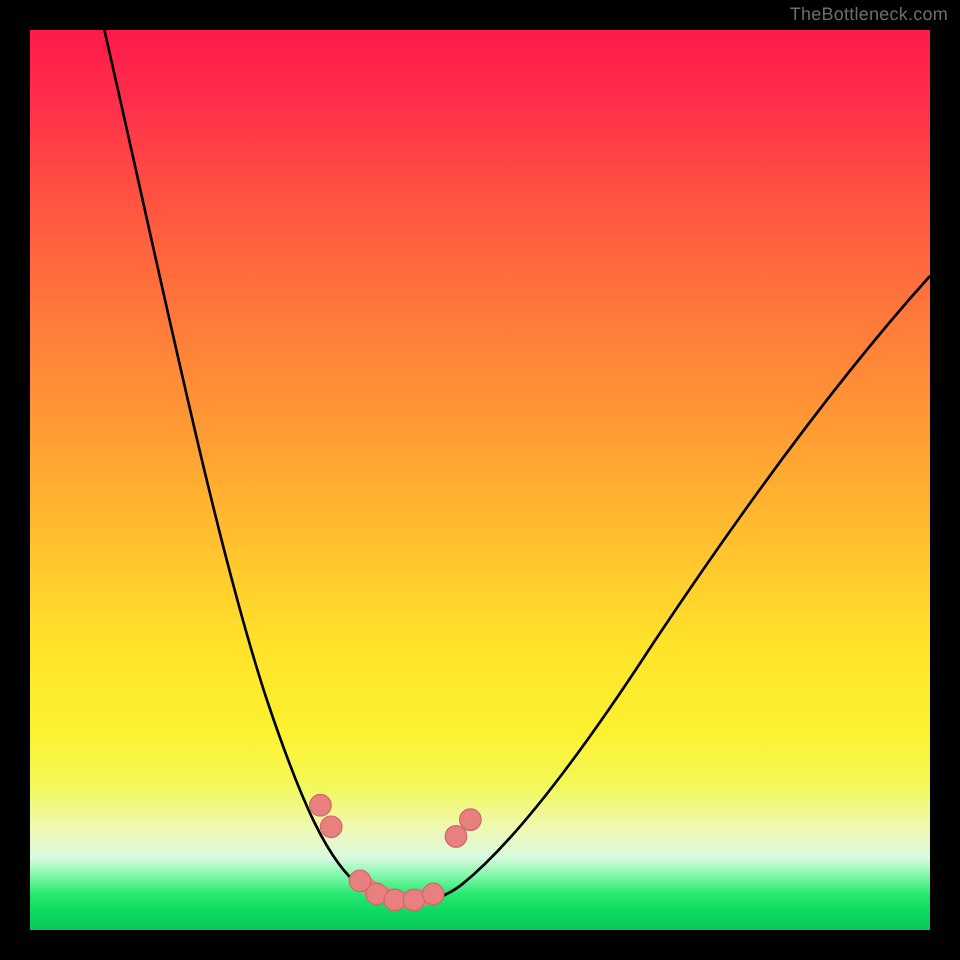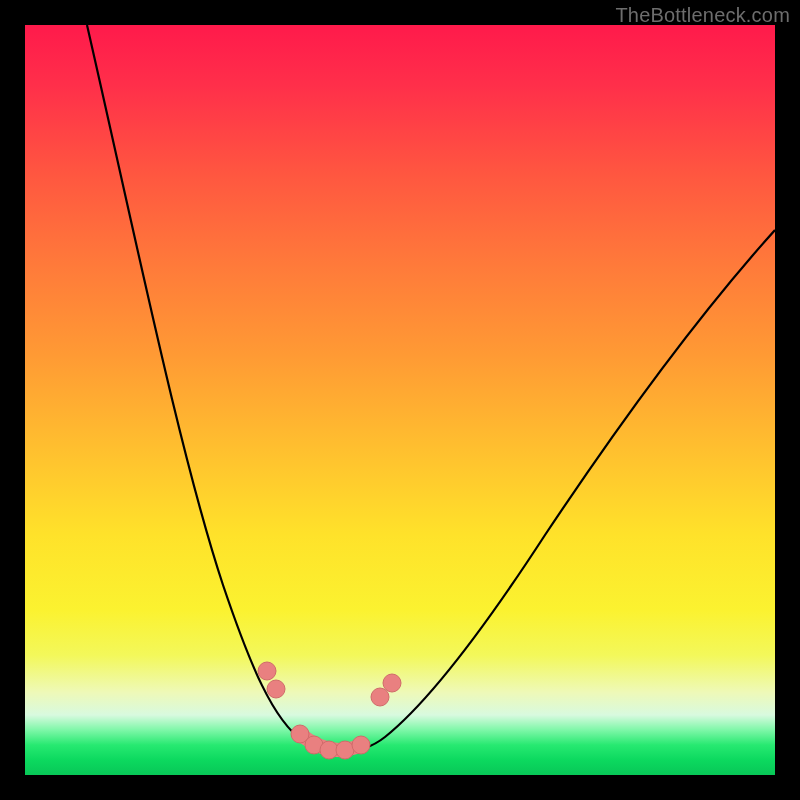--- a/index.html
+++ b/index.html
@@ -47,21 +47,21 @@
       #27e971 96%,
       #0cd95f 98%,
       #08c757 100%
     );
   }
   .watermark {
     position: absolute;
     top: 4px;
     right: 10px;
     color: #6d6d6d;
-    font-size: 20px;
+    font-size: 15px;
     font-weight: 500;
     letter-spacing: 0.2px;
     user-select: none;
   }
   svg.curves {
     position: absolute;
     inset: 0;
   }
 </style>
 </head>

